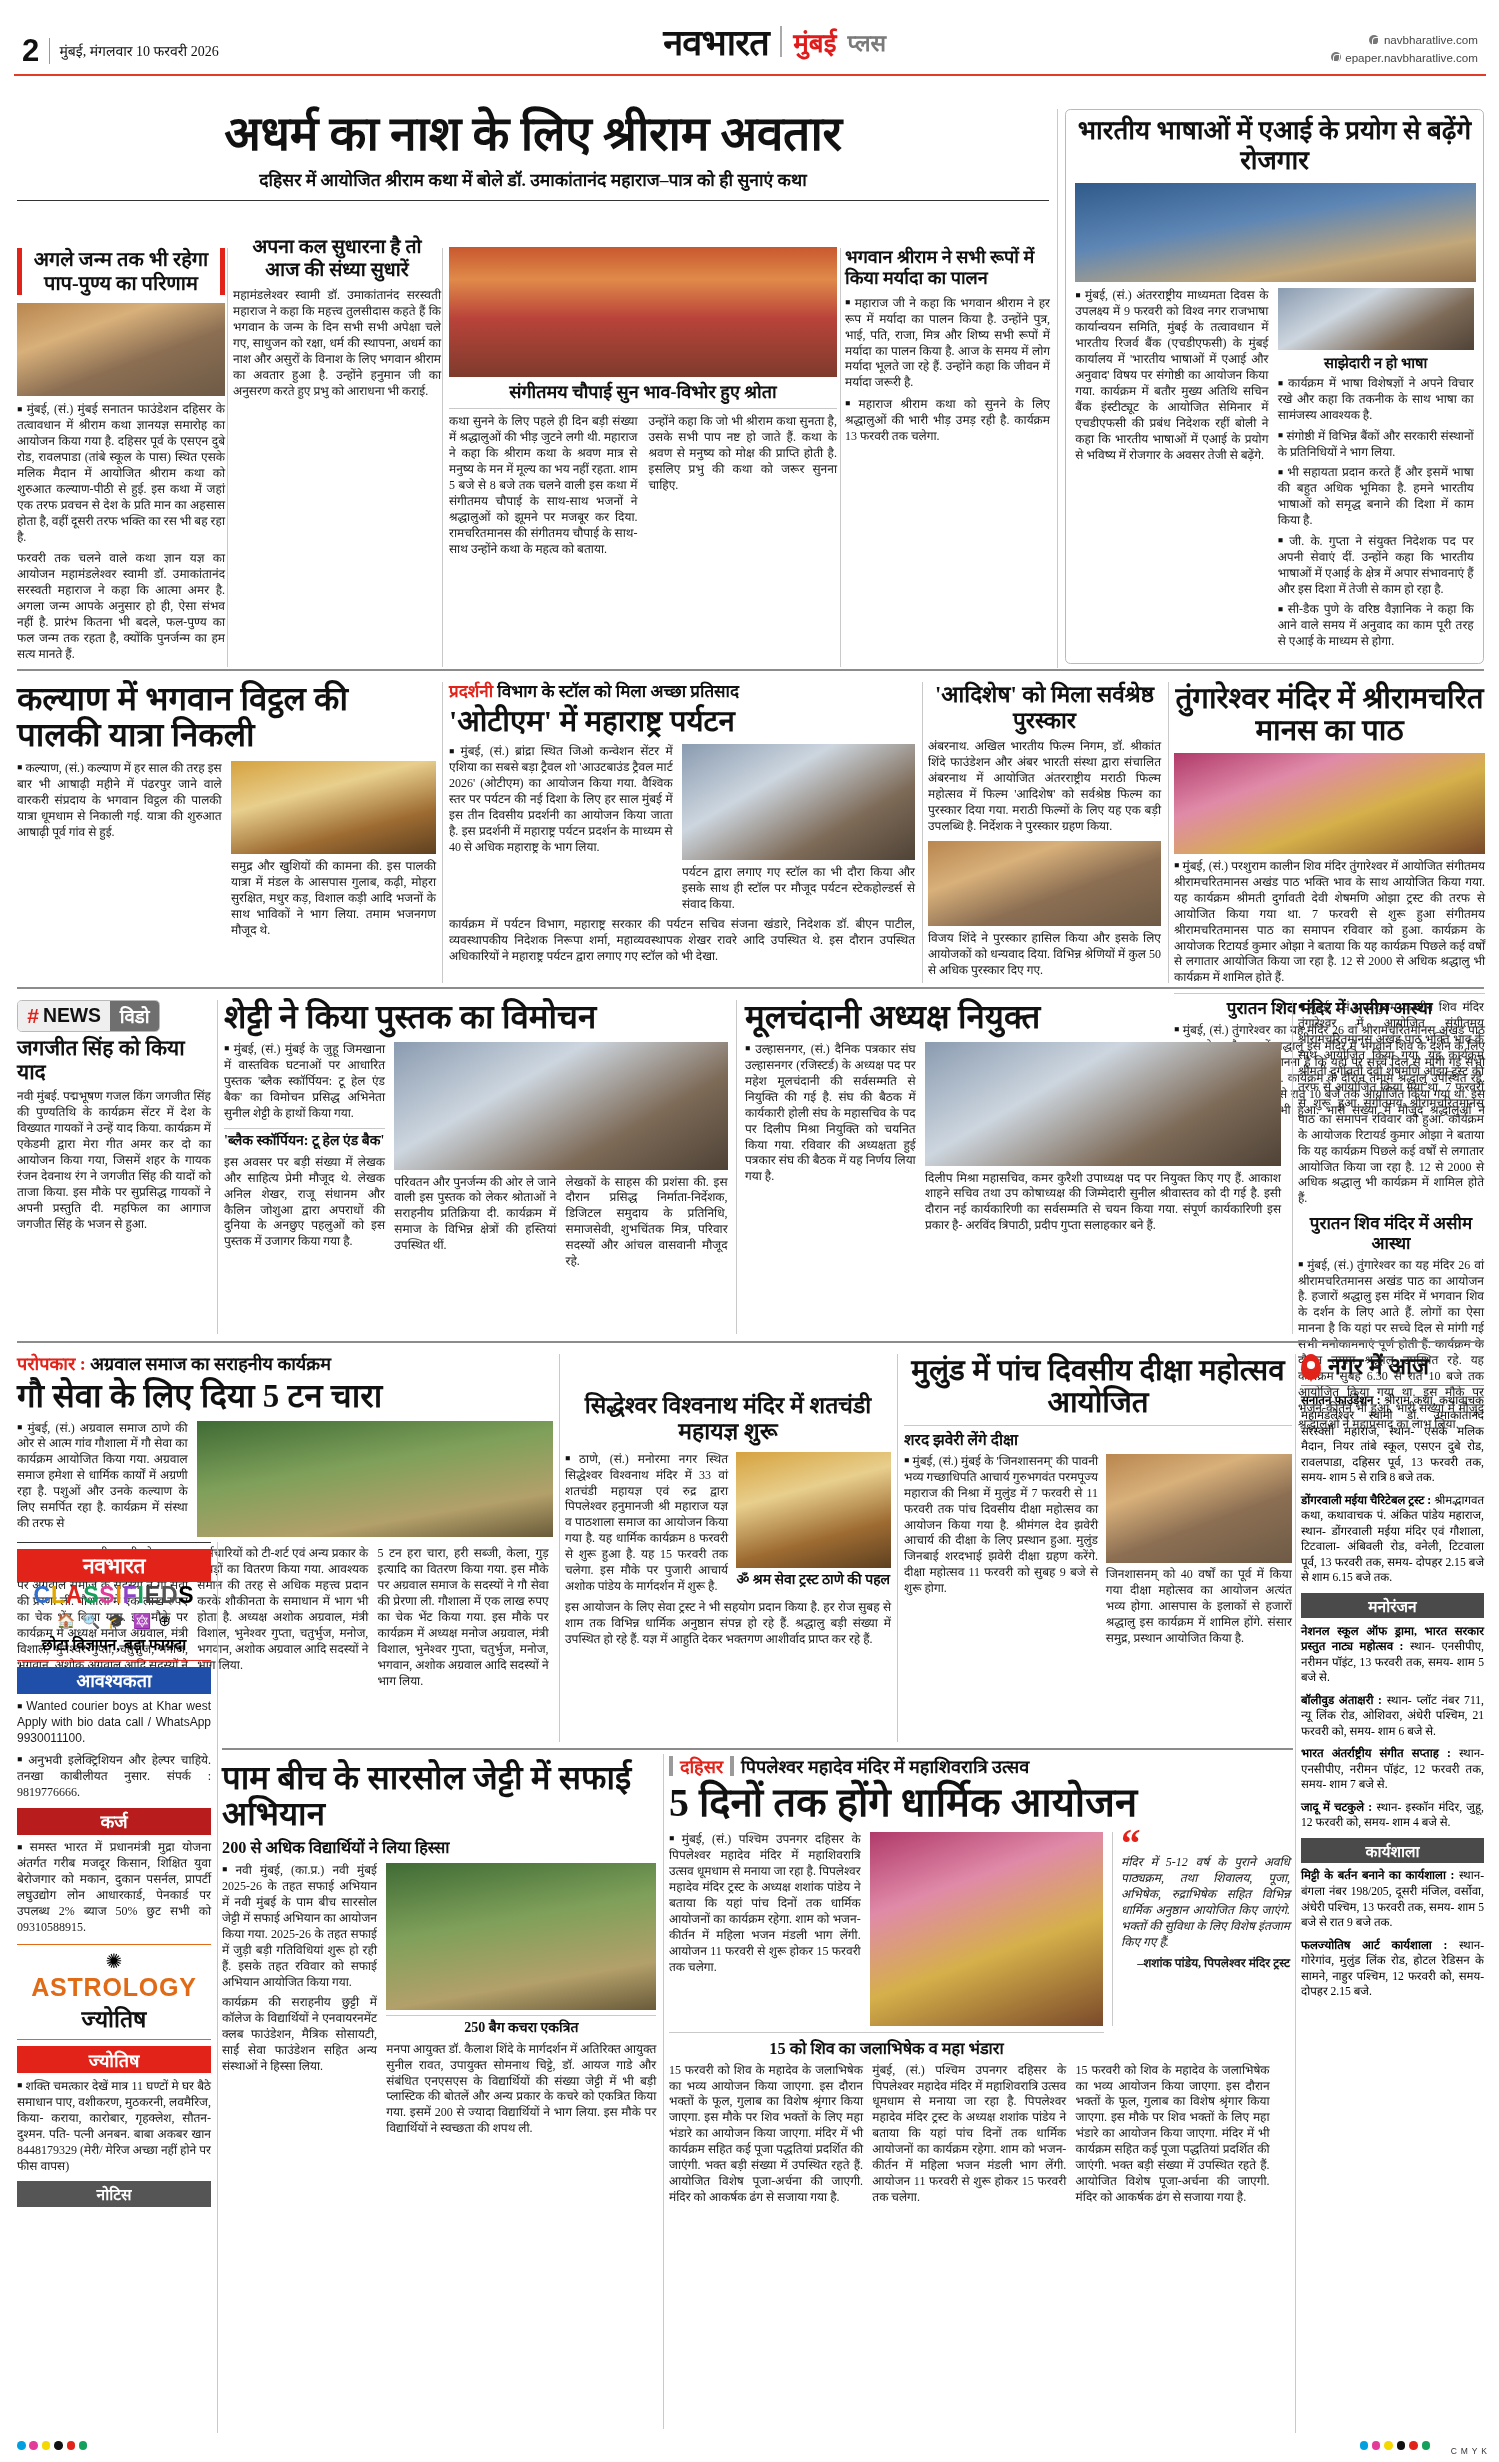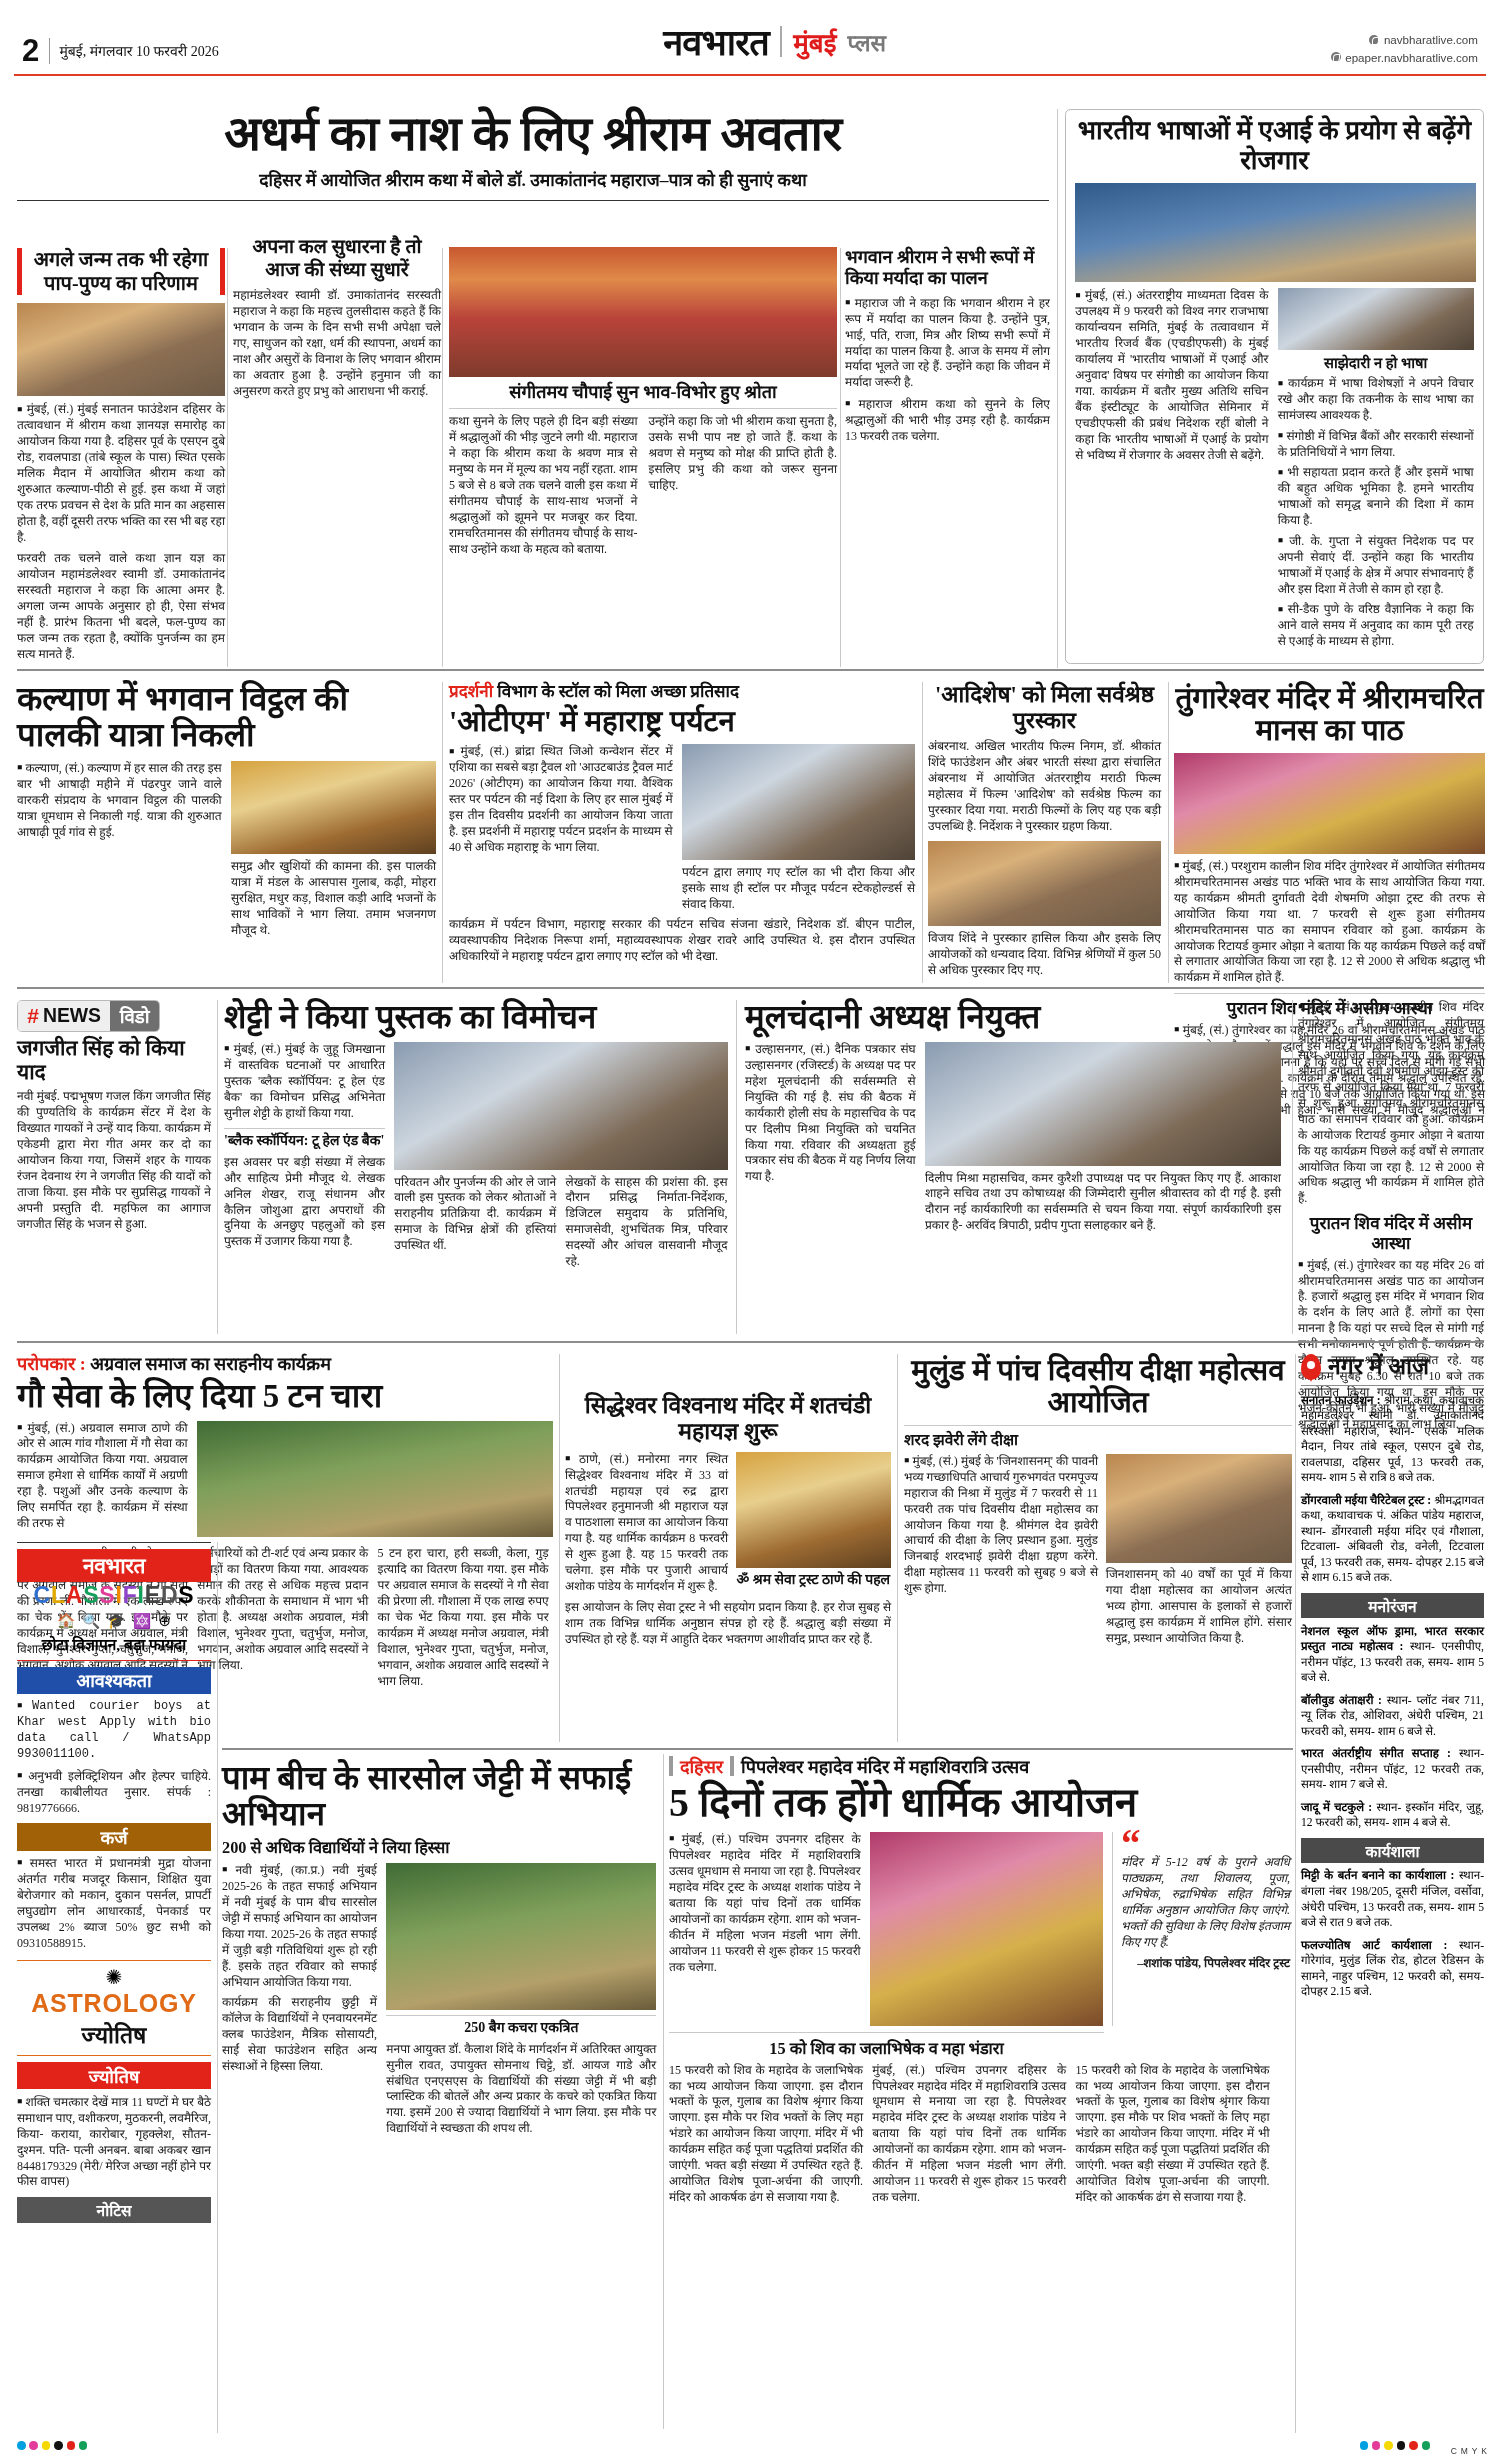--- a/index.html
+++ b/index.html
@@ -69,21 +69,21 @@
   .cls-word{font-size:23px;font-weight:bold;text-align:center;letter-spacing:0.8px;
             font-family:"Liberation Sans",sans-serif;}
   .cls-word span:nth-child(1){color:#2f6fd0}.cls-word span:nth-child(2){color:#e0a800}
   .cls-word span:nth-child(3){color:#e2231a}.cls-word span:nth-child(4){color:#14a05a}
   .cls-word span:nth-child(5){color:#e23b9a}.cls-word span:nth-child(6){color:#f08a00}
   .cls-word span:nth-child(7){color:#8e44c8}.cls-word span:nth-child(8){color:#14a05a}
   .cls-word span:nth-child(9){color:#444}.cls-word span:nth-child(10){color:#555}
   .cls-tag{text-align:center;font-size:15.5px;font-weight:bold;margin-top:3.1px;}
   .blue-head{background:#1f4fa8;color:#fff;text-align:center;font-weight:bold;font-size:18px;
              padding:1.6px 0;}
-  .blue-head.light{background:#a16207;}
+  .blue-head.light{background:#b91c1c;}
   .red-head{background:#e2231a;color:#fff;text-align:center;font-weight:bold;font-size:18px;
              padding:1.6px 0;}
   .dark-head{background:#4a4a4a;color:#fff;text-align:center;font-weight:bold;font-size:15.5px;
              padding:1.6px 0;}
   .astro-logo{text-align:center;font-weight:bold;font-size:25px;color:#e06a16;
               font-family:"Liberation Sans",sans-serif;letter-spacing:0.8px;}
   .astro-hi{text-align:center;font-weight:bold;font-size:23px;color:#111;}
   .quote-mark{font-size:39px;color:#e2231a;font-weight:bold;line-height:.6;}
   .sidebar-item{font-size:11.6px;line-height:1.34;text-align:justify;margin-bottom:7px;}
   .sidebar-item b{font-weight:bold;}
@@ -367,21 +367,21 @@
       <span style="font-size:14.7px;">🏠</span>
       <span style="font-size:14.7px;">🔍</span>
       <span style="font-size:14.7px;">🎓</span>
       <span style="font-size:14.7px;">🔯</span>
       <span style="font-size:14.7px;">⊕</span>
     </div>
     <div class="cls-tag">छोटा विज्ञापन, बड़ा फायदा</div>
     <div style="border-top:0.8px solid #e2231a;margin:4.7px 0 6.2px;"></div>
 
     <div class="blue-head">आवश्यकता</div>
-    <div class="body-txt sq" style="margin-top:5.4px;font-family:Liberation Mono, monospace;">Wanted courier boys at Khar west Apply with bio data call / WhatsApp 9930011100.</div>
+    <div class="body-txt sq" style="margin-top:5.4px;font-family:Liberation Sans, sans-serif;">Wanted courier boys at Khar west Apply with bio data call / WhatsApp 9930011100.</div>
     <div class="body-txt sq" style="margin-top:5.4px;">अनुभवी इलेक्ट्रिशियन और हेल्पर चाहिये. तनखा काबीलीयत नुसार. संपर्क : 9819776666.</div>
 
     <div class="blue-head light" style="margin-top:7px;">कर्ज</div>
     <div class="body-txt sq" style="margin-top:5.4px;">समस्त भारत में प्रधानमंत्री मुद्रा योजना अंतर्गत गरीब मजदूर किसान, शिक्षित युवा बेरोजगार को मकान, दुकान पसर्नल, प्रापर्टी लघुउद्योग लोन आधारकार्ड, पेनकार्ड पर उपलब्ध 2% ब्याज 50% छुट सभी को 09310588915.</div>
 
     <div style="margin-top:7.8px;border-top:1.6px solid #e06a16;border-bottom:1.6px solid #e06a16;padding:4.7px 0;">
       <div style="text-align:center;font-size:20px;">✺</div>
       <div class="astro-logo">ASTROLOGY</div>
       <div class="astro-hi">ज्योतिष</div>
     </div>

